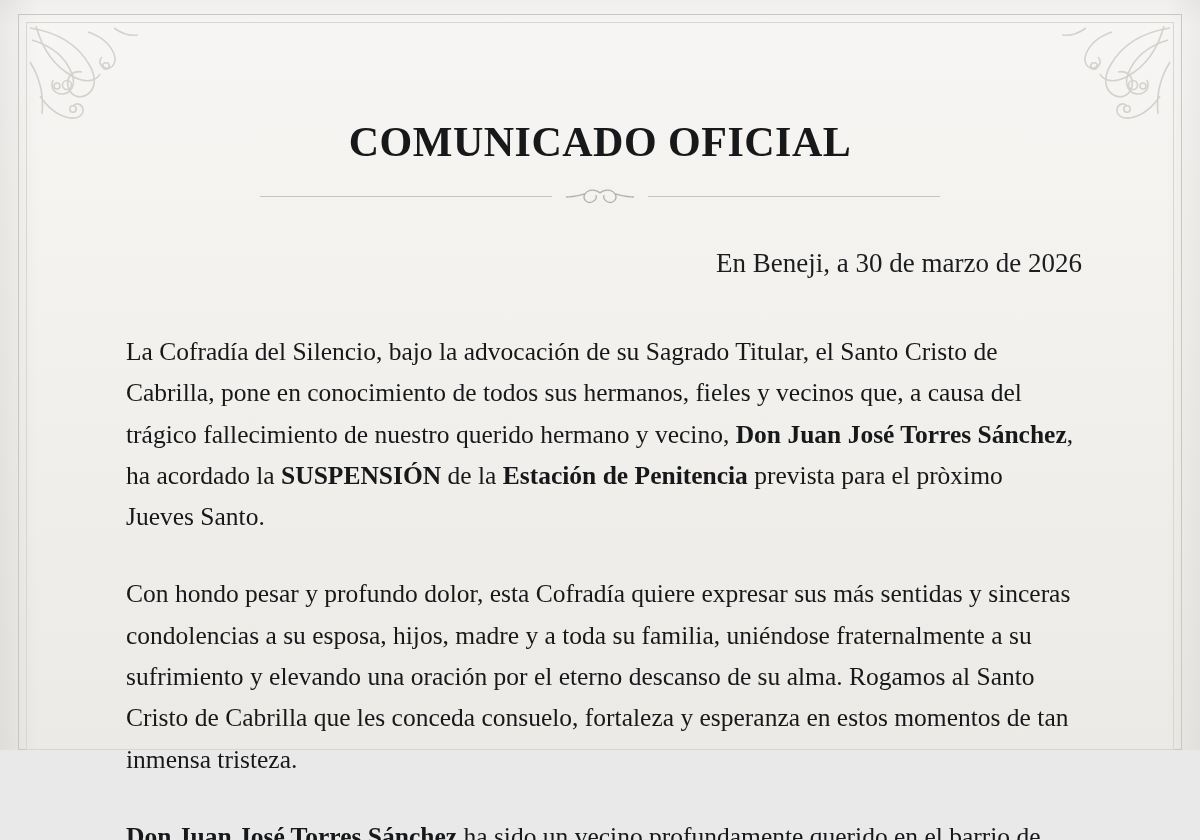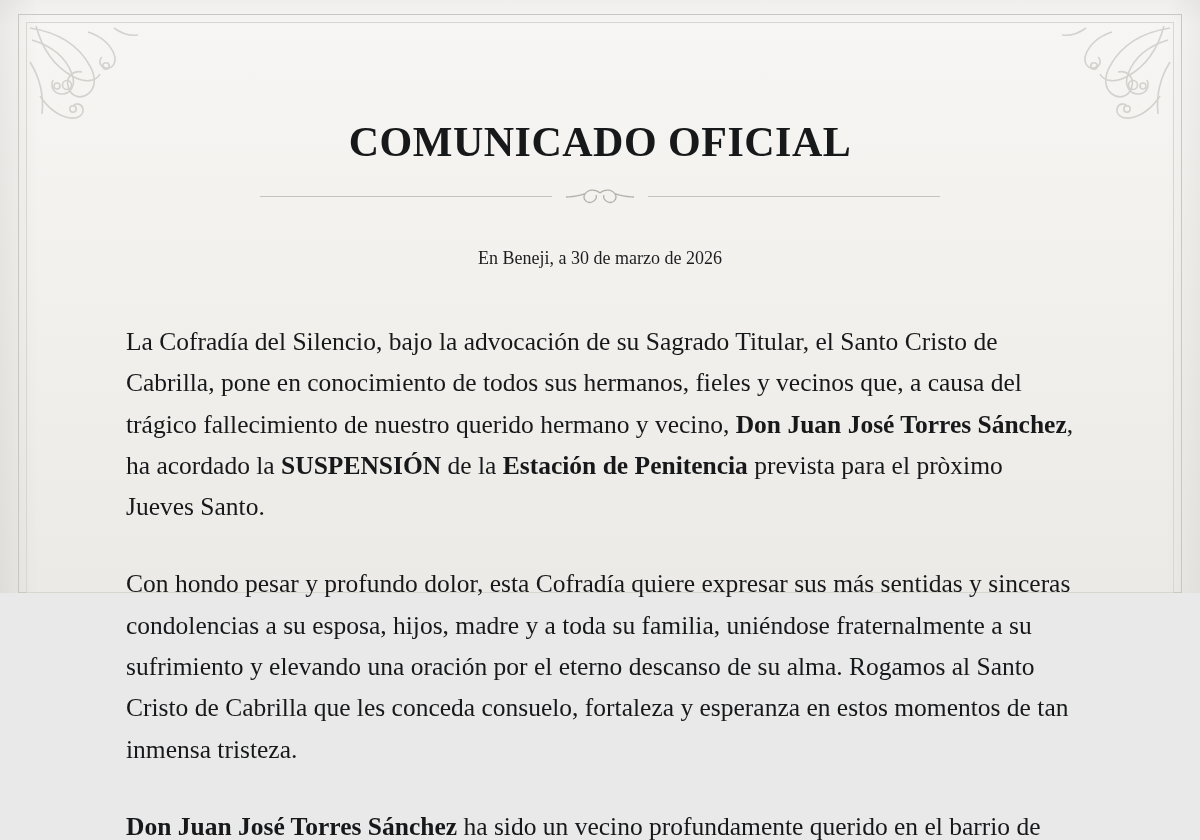--- a/index.html
+++ b/index.html
@@ -11,21 +11,21 @@
     height: 840px;
     overflow: hidden;
     background: #e9e9e9;
     font-family: "Liberation Serif", serif;
   }
 
   
   #document-sheet {
     position: relative;
     width: 1200px;
-    height: 593px;
+    height: 750px;
     background:
       linear-gradient(180deg, #f7f6f4 0%, #f2f1ee 45%, #eceae7 100%);
     box-sizing: border-box;
   }
 
   
   #paper-texture {
     position: absolute;
     inset: 0;
     background:
@@ -109,22 +109,22 @@
     top: -3px;
     transform: translateX(-50%);
     width: 96px;
     height: 22px;
     color: #b4b1ab;
   }
   #divider-ornament svg { width: 100%; height: 100%; display: block; }
 
   #doc-dateline {
     margin: 36px 0 0;
-    text-align: center;
-    font-size: 18px;
+    text-align: right;
+    font-size: 27px;
     color: #1c1d1f;
   }
 
   #body-copy {
     margin-top: 52px;
   }
   .para {
     margin: 0 8px 36px;
     font-size: 25.5px;
     line-height: 1.62;

